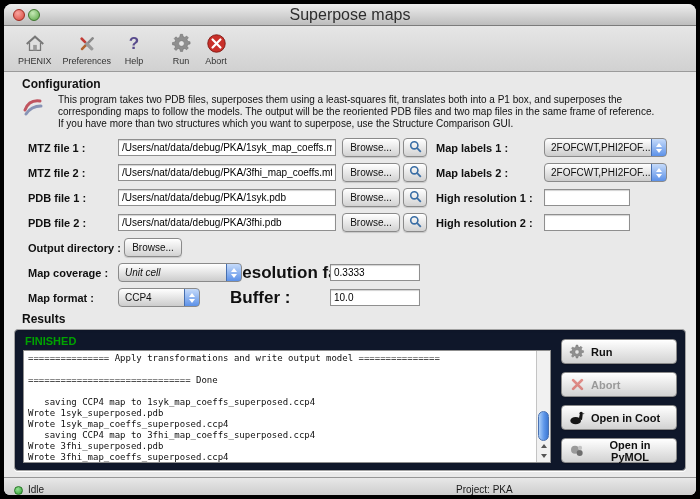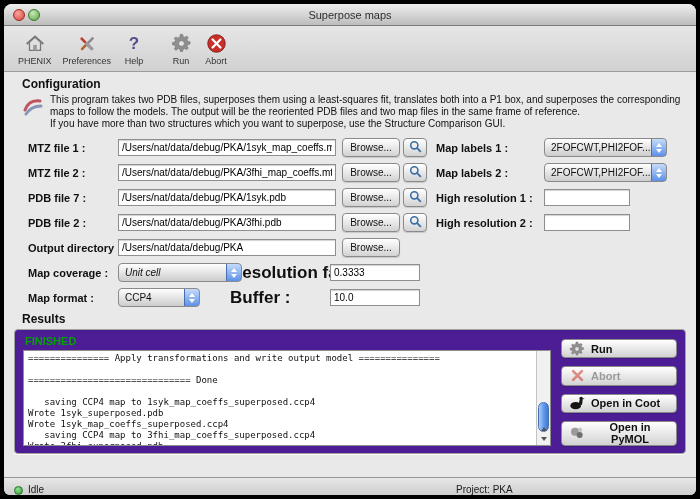--- a/index.html
+++ b/index.html
@@ -19,36 +19,36 @@
   .titlebar {
     flex:0 0 22px; position:relative;
     background:linear-gradient(#EDEDED,#BDBDBD);
     border-bottom:1px solid #7B7B7B;
     display:flex; align-items:center;
   }
   .traffic { position:absolute; left:9px; top:5px; display:flex; gap:3px; }
   .tl { width:12px; height:12px; border-radius:50%; }
   .tl-close { background:radial-gradient(circle at 38% 32%,#F8A49E,#D8463B); border:1px solid #9E2B22; }
   .tl-zoom  { background:radial-gradient(circle at 38% 32%,#C6E9B6,#57A643); border:1px solid #3C742C; }
-  .win-title { width:100%; text-align:center; font-size:11px; color:#2E2E2E; }
+  .win-title { width:100%; text-align:center; font-size:16px; color:#2E2E2E; }
   
   .toolbar {
     flex:0 0 46px; background:linear-gradient(#E6E6E6,#D1D1D1);
     border-bottom:1px solid #9B9B9B;
     display:flex; align-items:center; padding-left:14px;
   }
   .tb-item { display:flex; flex-direction:column; align-items:center; margin-right:11px; }
   .tb-item.grp-gap { margin-left:12px; }
   .tb-icon { width:24px; height:24px; display:flex; align-items:center; justify-content:center; }
   .tb-label { font-size:9px; color:#333; margin-top:0; }
   .help-glyph { font-size:17px; font-weight:bold; color:#584A8C; line-height:20px; }
   
   .content { flex:1; display:flex; flex-direction:column; padding:3px 10px 3px; overflow:hidden; min-height:0; }
   .section-title { font-size:12px; font-weight:bold; color:#101010; margin:2px 8px 2px; }
-  .desc { display:flex; gap:4px; align-items:flex-start; margin:1px 2px 5px 8px; }
+  .desc { display:flex; gap:12px; align-items:flex-start; margin:1px 2px 5px 8px; }
   .desc-icon { flex:0 0 24px; padding-top:2px; }
   .desc-text { font-size:10px; line-height:12px; color:#101010; white-space:pre-line; }
   
   .row { display:flex; align-items:center; height:23px; margin:1px 0; }
   .flabel { width:104px; font-size:11px; font-weight:bold; color:#101010; flex:0 0 auto; padding-left:14px; white-space:nowrap; }
   .tinput {
     border:1px solid #8F8F8F; background:#FFF; height:17px;
     font:10px "Liberation Sans", sans-serif; padding:1px 3px;
     box-shadow:inset 0 1px 1px rgba(0,0,0,.18); outline:none;
   }
@@ -78,22 +78,22 @@
   }
   .arr-up { width:0; height:0; border-left:3px solid transparent; border-right:3px solid transparent; border-bottom:4px solid #FFF; }
   .arr-dn { width:0; height:0; border-left:3px solid transparent; border-right:3px solid transparent; border-top:4px solid #FFF; }
   .w-maplbl { width:123px; }
   .w-cov { width:124px;font-style:italic; }
   .w-fmt { width:82px; }
   .ctrlbox { width:112px; flex:0 0 auto; display:flex; }
   .l2 { width:100px; font-size:17px; font-weight:bold; color:#101010; flex:0 0 auto; white-space:nowrap; }
   
   .results-panel {
-    flex:1; min-height:0; margin:1px 0 20px;
-    border:1px solid #A2A2A2; border-radius:4px; background:#4c1d95;
+    flex:1; min-height:0; margin:1px 0 3px;
+    border:1px solid #A2A2A2; border-radius:4px; background:#0f172a;
     box-shadow:0 1px 0 #FFF, inset 0 1px 2px rgba(0,0,0,.08);
     padding:4px 8px 7px; display:flex; gap:10px;
   }
   .res-left { flex:1; display:flex; flex-direction:column; min-width:0; }
   .res-status { font-size:11px; font-weight:bold; color:#00A300; margin:1px 0 3px 2px; }
   .logbox { flex:1; position:relative; border:1px solid #8F8F8F; background:#FFF; overflow:hidden; min-height:0; }
   .logpre { margin:2px 18px 2px 4px; font:9px/11px "DejaVu Sans Mono", monospace; color:#101010; white-space:pre; }
   .vscroll { position:absolute; top:0; right:0; bottom:0; width:14px; background:#F1F1F1; border-left:1px solid #C4C4C4; }
   .vthumb {
     position:absolute; top:54%; left:1px; width:11px; height:30px; border-radius:6px;
@@ -231,21 +231,21 @@
       <div class="popup w-maplbl">
         <span>2FOFCWT,PHI2FOF...</span>
         <span class="cap">
             <span class="arr-up"></span>
             <span class="arr-dn"></span>
           </span>
       </div>
     </div>
 
     <div class="row">
-      <span class="flabel">PDB file 7 :</span>
+      <span class="flabel">PDB file 1 :</span>
       <input class="tinput w-file" value="/Users/nat/data/debug/PKA/1syk.pdb" style="">
       <button class="btn browse">Browse...</button>
       <button class="btn magbtn">
         <span><svg width="13" height="13" viewBox="0 0 13 13">
               <circle cx="5.3" cy="5.3" r="3.6" fill="none" stroke="#3A6EA5" stroke-width="1.6"></circle>
               <line x1="8.2" y1="8.2" x2="11.8" y2="11.8" stroke="#3A6EA5" stroke-width="1.8"></line>
             </svg></span>
       </button>
       <span class="rlabel">High resolution 1 :</span>
       <input class="tinput w-hires" value="" style="">
@@ -260,21 +260,20 @@
               <circle cx="5.3" cy="5.3" r="3.6" fill="none" stroke="#3A6EA5" stroke-width="1.6"></circle>
               <line x1="8.2" y1="8.2" x2="11.8" y2="11.8" stroke="#3A6EA5" stroke-width="1.8"></line>
             </svg></span>
       </button>
       <span class="rlabel">High resolution 2 :</span>
       <input class="tinput w-hires" value="" style="">
     </div>
 
     <div class="row">
       <span class="flabel">Output directory :</span>
-      <input class="tinput w-file" value="/Users/nat/data/debug/PKA" style="">
       <button class="btn browse">Browse...</button>
     </div>
 
     <div class="row">
       <span class="flabel">Map coverage :</span>
       <span class="ctrlbox">
         <div class="popup w-cov">
           <span>Unit cell</span>
           <span class="cap">
               <span class="arr-up"></span>

